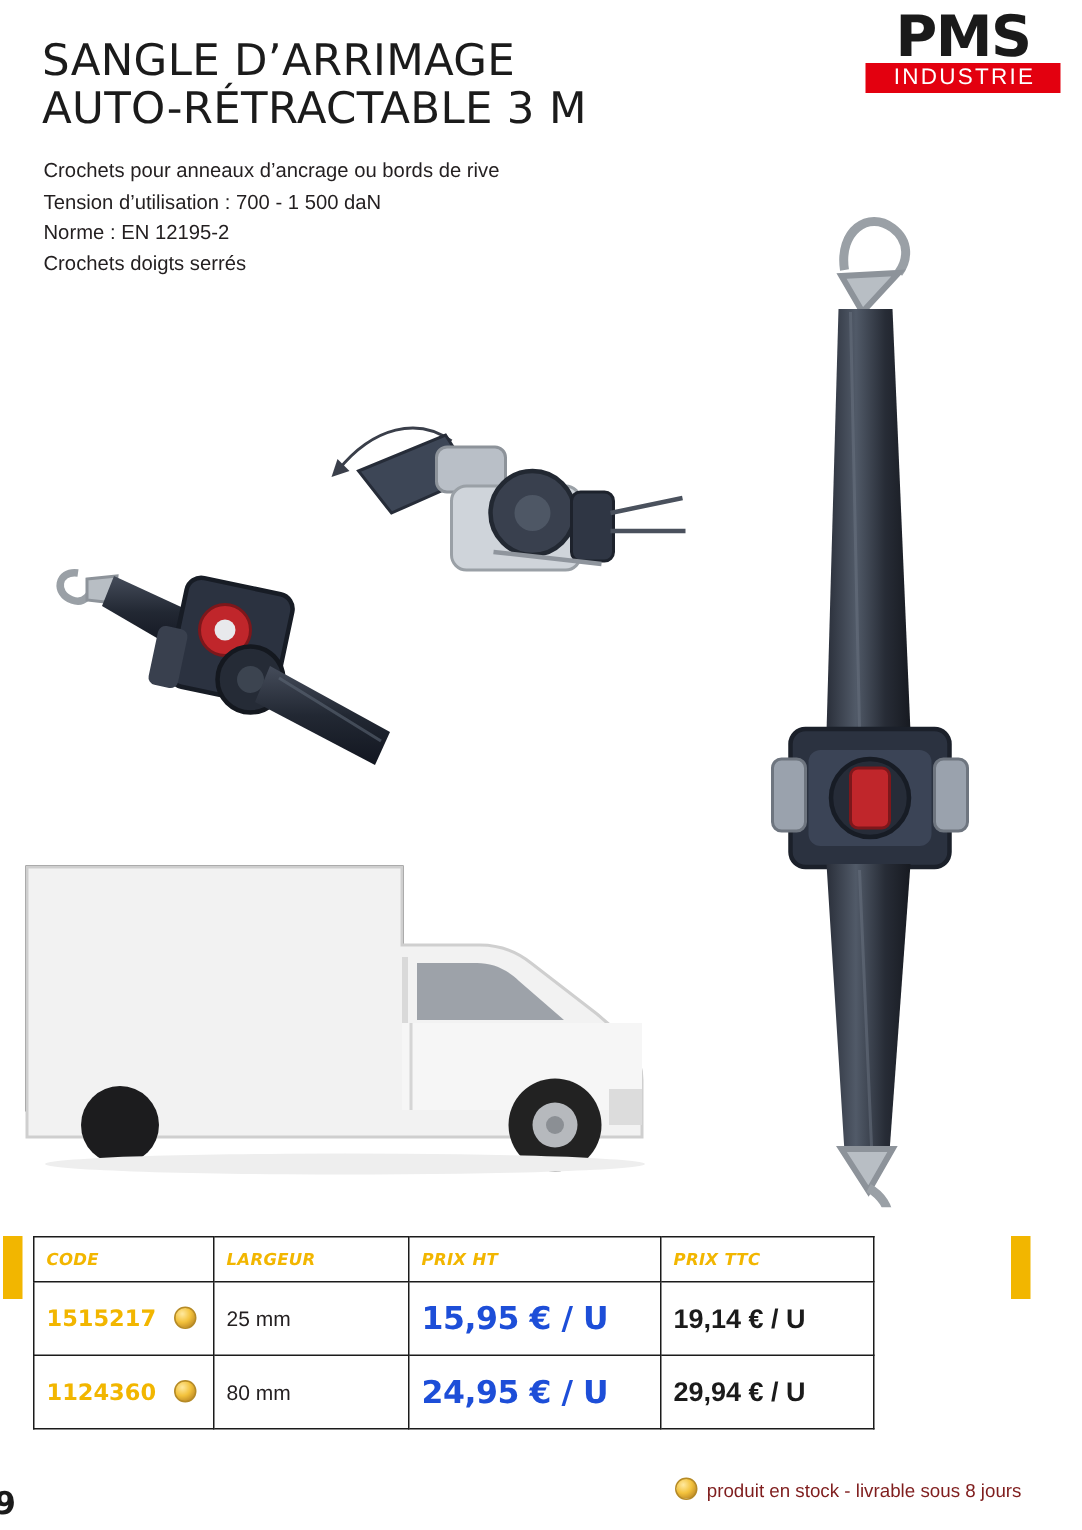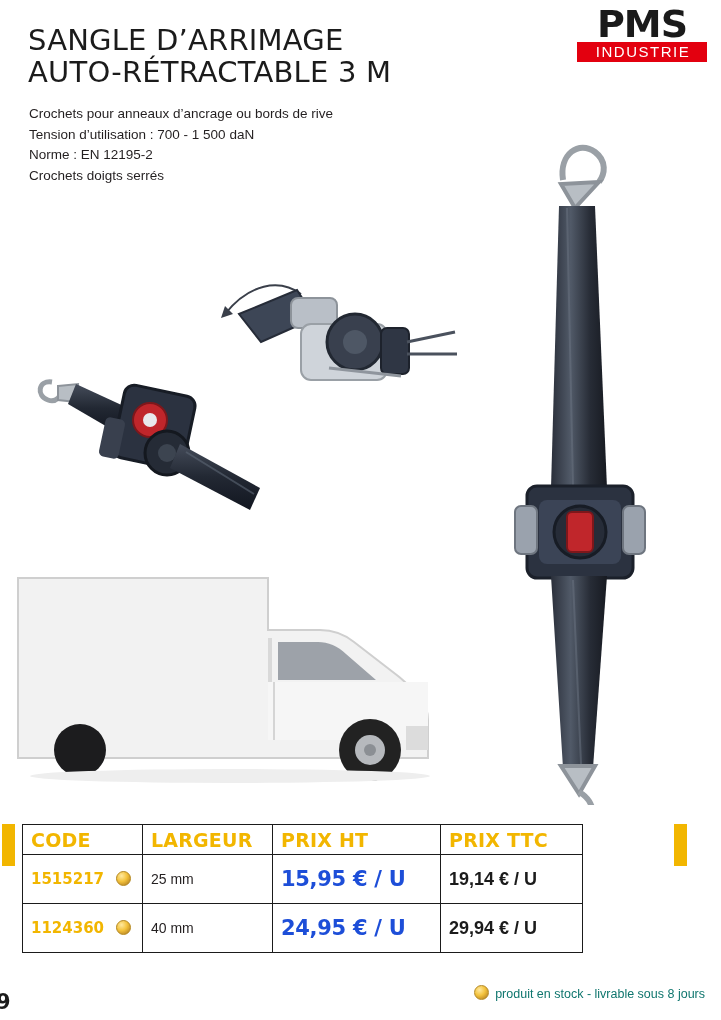--- a/index.html
+++ b/index.html
@@ -104,25 +104,26 @@
   }
   table.price th, table.price td {
     border: 1.4px solid #1b1b1b;
     padding: 3px 8px;
     vertical-align: middle;
     height: 49px;
   }
   table.price th {
     font-family: "DejaVu Sans", sans-serif;
     font-weight: bold;
-    font-size: 19px;
+    font-size: 11px;
     color: #f2b600;
     text-align: left;
     letter-spacing: 0.2px;
     height: 30px;
+    font-style: italic;
   }
   col.c-code { width: 120px; }
   col.c-larg { width: 130px; }
   col.c-ht   { width: 168px; }
   col.c-ttc  { width: 142px; }
 
   td.code {
     font-family: "DejaVu Sans", sans-serif;
     font-weight: bold;
     font-size: 15px;
@@ -159,23 +160,23 @@
     position: absolute;
     width: 13px; height: 42px;
     background: #f2b600;
   }
   .bracket.left  { left: 2px;  top: 824px; }
   .bracket.right { right: 34px; top: 824px; }
 
   
   .footer-note {
     position: absolute;
-    right: 16px; bottom: 19px;
+    right: 40px; bottom: 19px;
     font-size: 12.5px;
-    color: #0f766e;
+    color: #7f1d1d;
     white-space: nowrap;
   }
   .footer-note .stock-dot { margin-left: 0; margin-right: 6px; }
   .page-num {
     position: absolute;
     left: -4px; bottom: 6px;
     font-family: "DejaVu Sans", sans-serif;
     font-weight: bold;
     font-size: 21px;
     color: #1b1b1b;
@@ -358,21 +359,21 @@
           </td>
           <td class="larg">25 mm</td>
           <td class="ht">15,95 € / U</td>
           <td class="ttc">19,14 € / U</td>
         </tr>
         <tr>
           <td class="code">
             <span>1124360</span>
             <span class="stock-dot"></span>
           </td>
-          <td class="larg">40 mm</td>
+          <td class="larg">80 mm</td>
           <td class="ht">24,95 € / U</td>
           <td class="ttc">29,94 € / U</td>
         </tr>
       </tbody>
     </table>
   </div>
 
   <div class="footer-note">
     <span class="stock-dot"></span><span>produit en stock - livrable sous 8 jours</span>
   </div>

